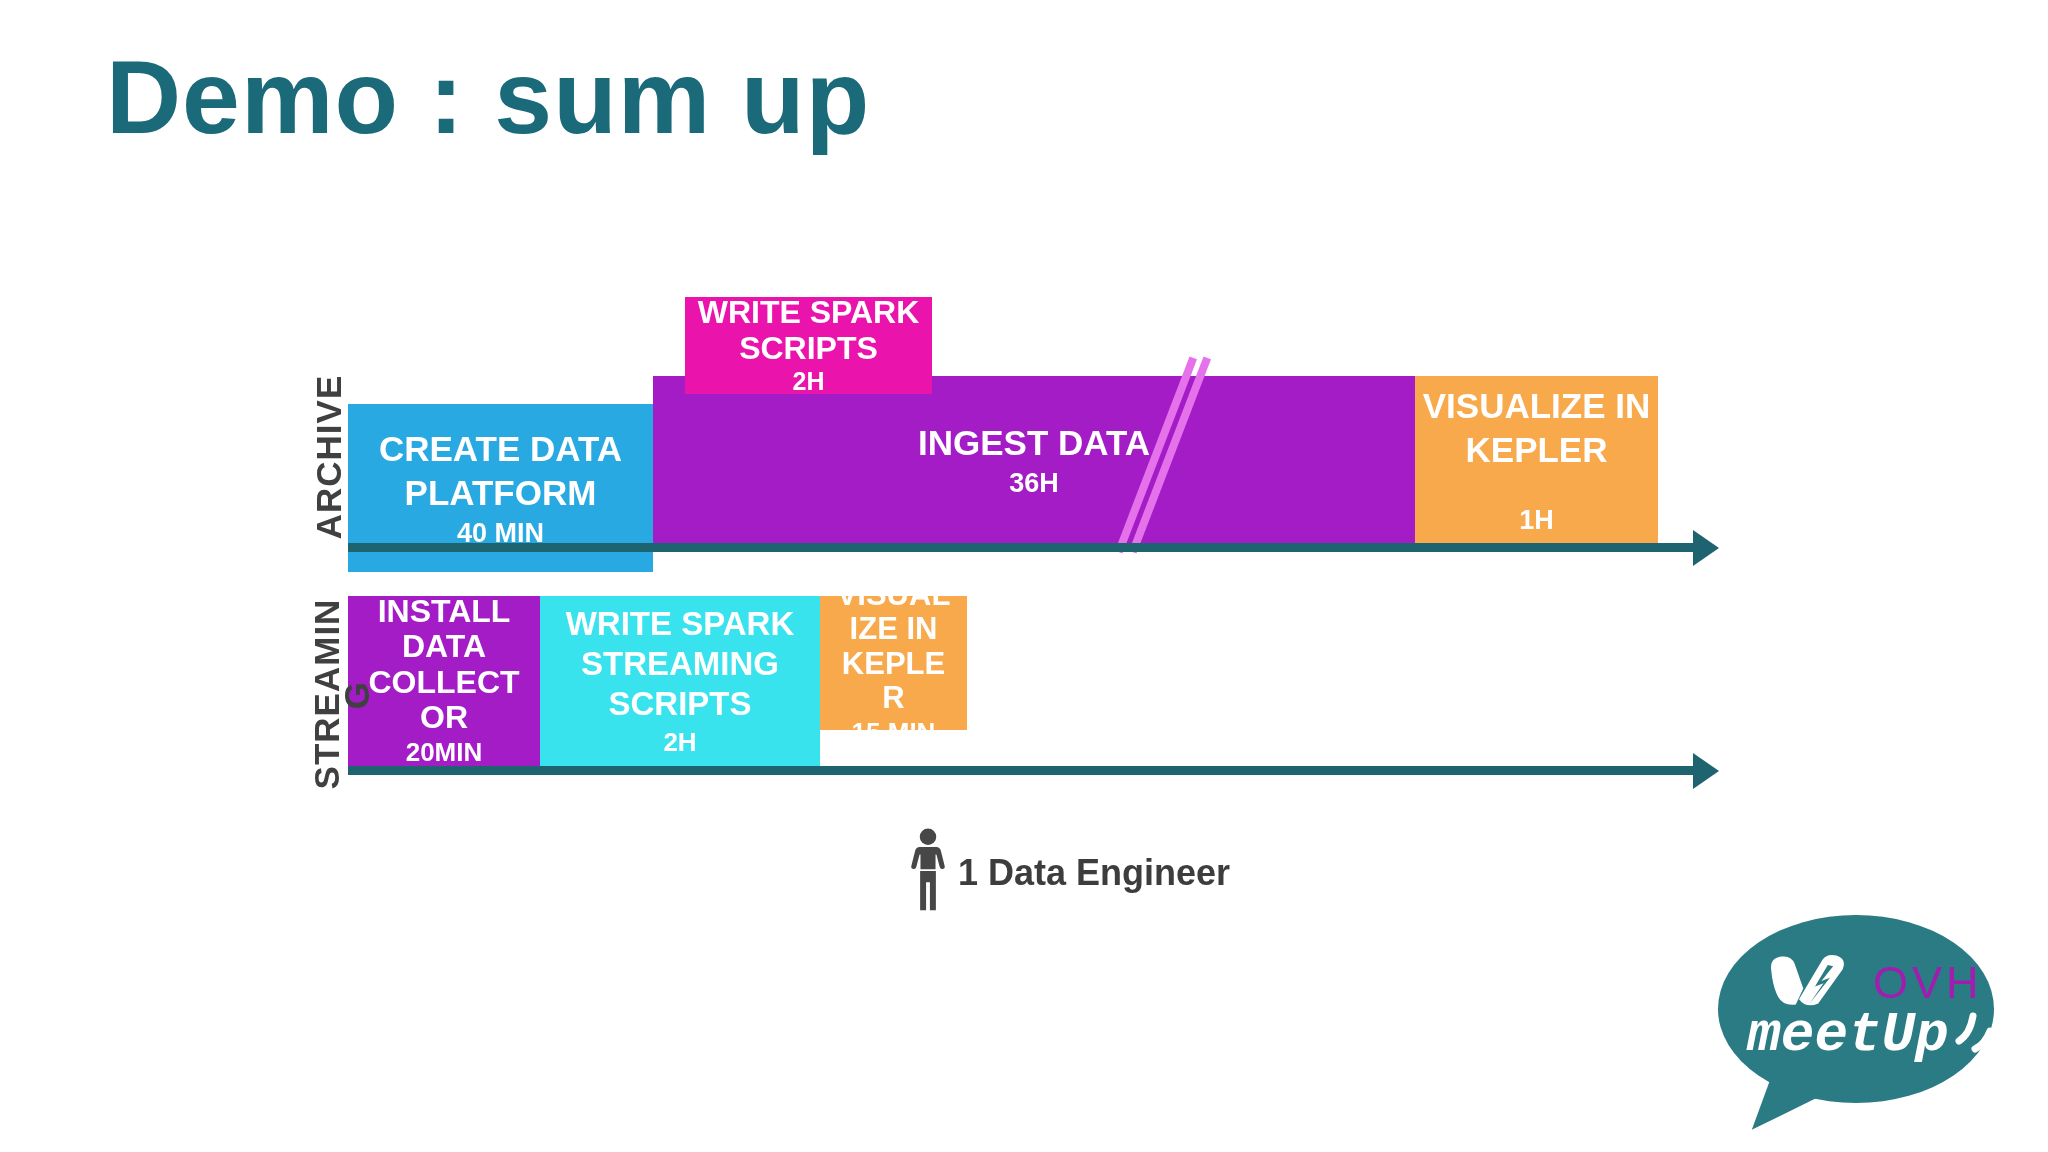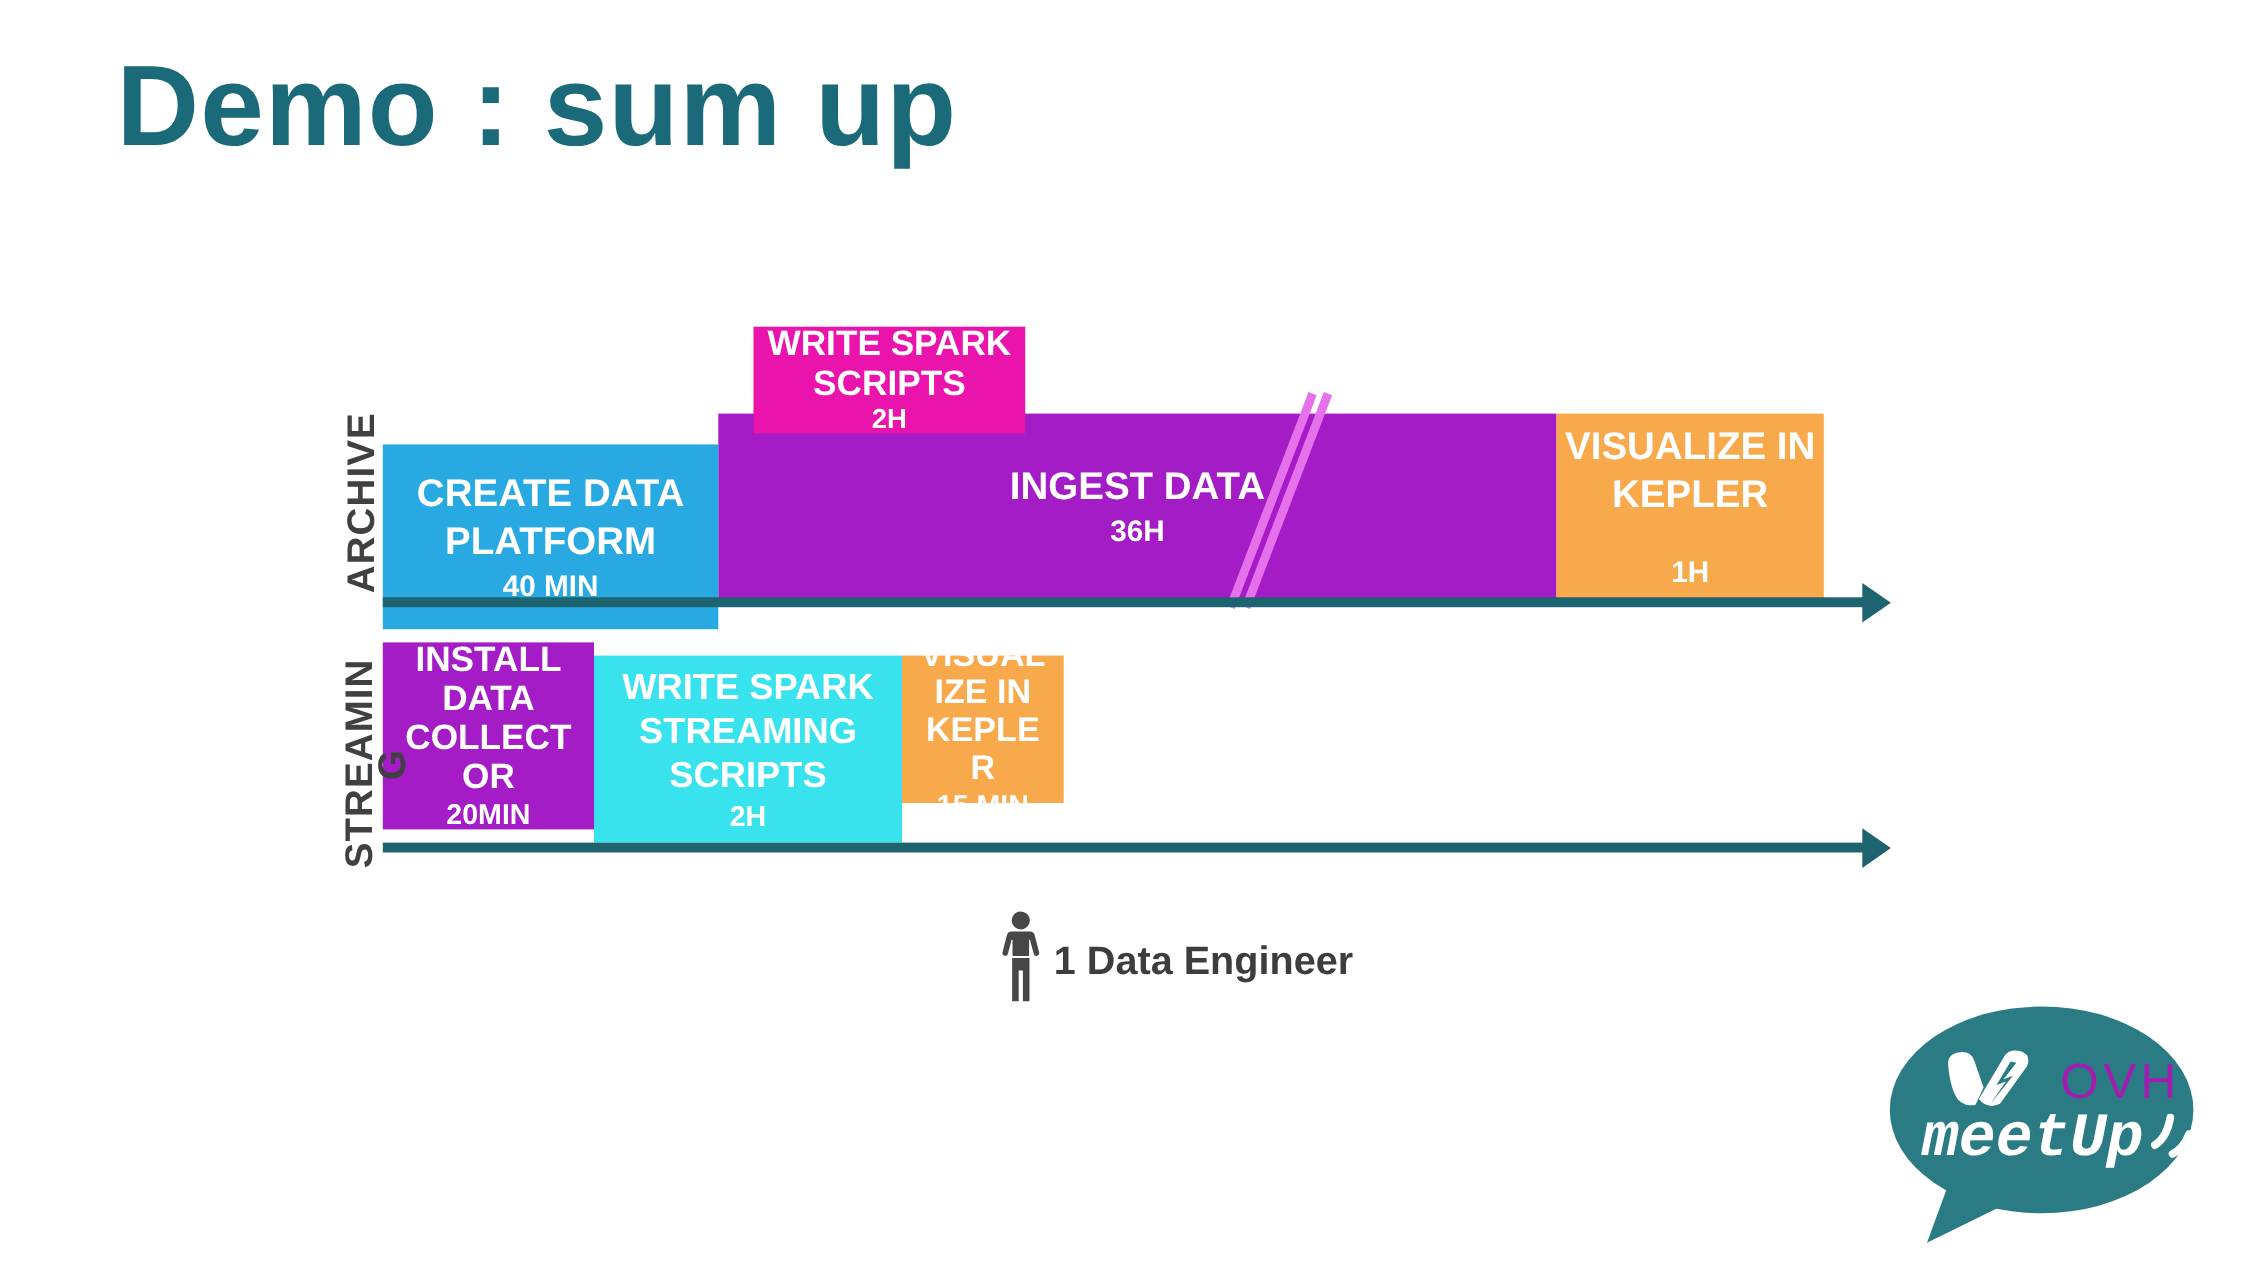--- a/index.html
+++ b/index.html
@@ -43,21 +43,21 @@
     align-items:center;justify-content:center;
     color:#ffffff;text-align:center;z-index:2;
   }
   .blk .t{font-weight:bold;}
   .blk .t span{display:block;}
   .blk .d{font-weight:bold;}
   .b-create{left:348px;top:376px;width:305px;height:168px;background:var(--blue);margin-top:28px;}
   .b-ingest{left:653px;top:376px;width:762px;height:168px;background:var(--purple);z-index:1;}
   .b-viz1{left:1415px;top:376px;width:243px;height:168px;background:var(--orange);gap:30px;}
   .b-spark{left:685px;top:297px;width:247px;height:97px;background:var(--magenta);z-index:3;}
-  .b-install{left:348px;top:584px;width:192px;height:170px;background:var(--purple);}
+  .b-install{left:348px;top:596px;width:192px;height:170px;background:var(--purple);}
   .b-stream{left:540px;top:596px;width:280px;height:170px;background:var(--cyan);}
   .b-viz2{left:820px;top:596px;width:147px;height:134px;background:var(--orange);}
   .big .t{font-size:35px;line-height:1.25;}
   .big .d{font-size:27px;margin-top:3px;}
   .b-spark .t{font-size:32px;line-height:1.12;}
   .b-spark .d{font-size:25px;margin-top:1px;}
   .b-install .t{font-size:32px;line-height:1.1;}
   .b-install .d{font-size:26px;margin-top:2px;}
   .b-stream .t{font-size:33px;line-height:1.22;}
   .b-stream .d{font-size:26px;margin-top:3px;}

